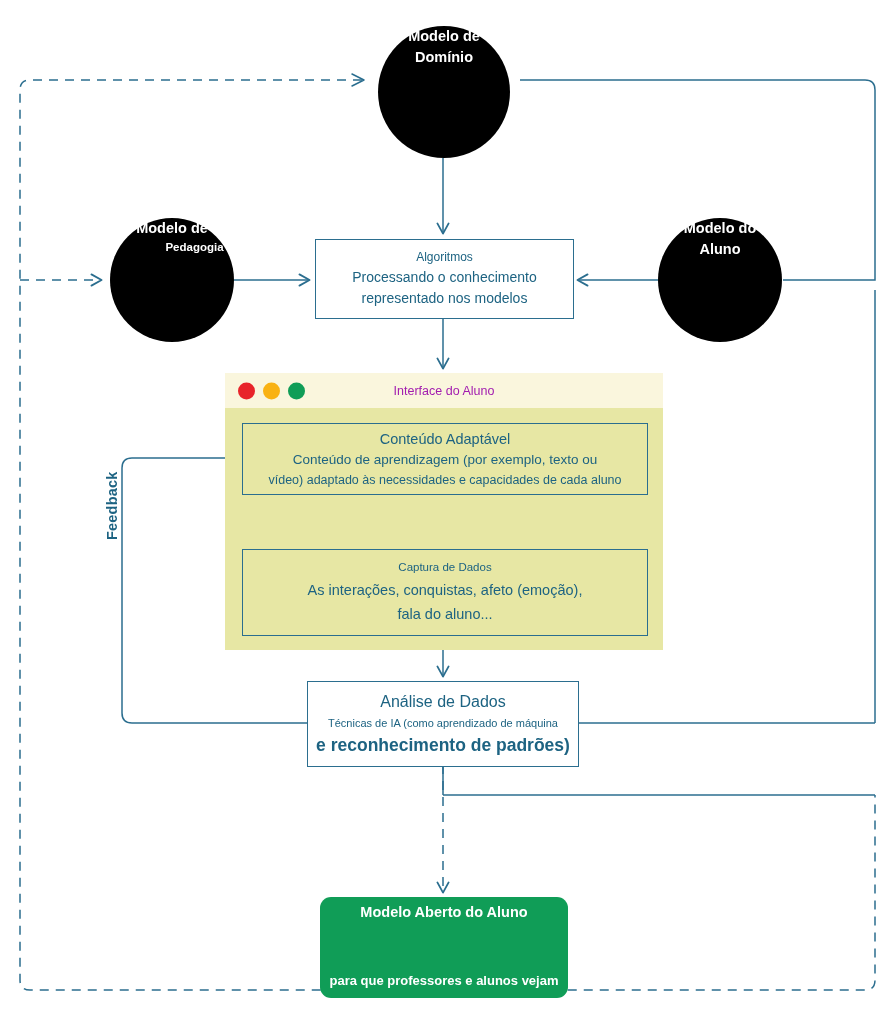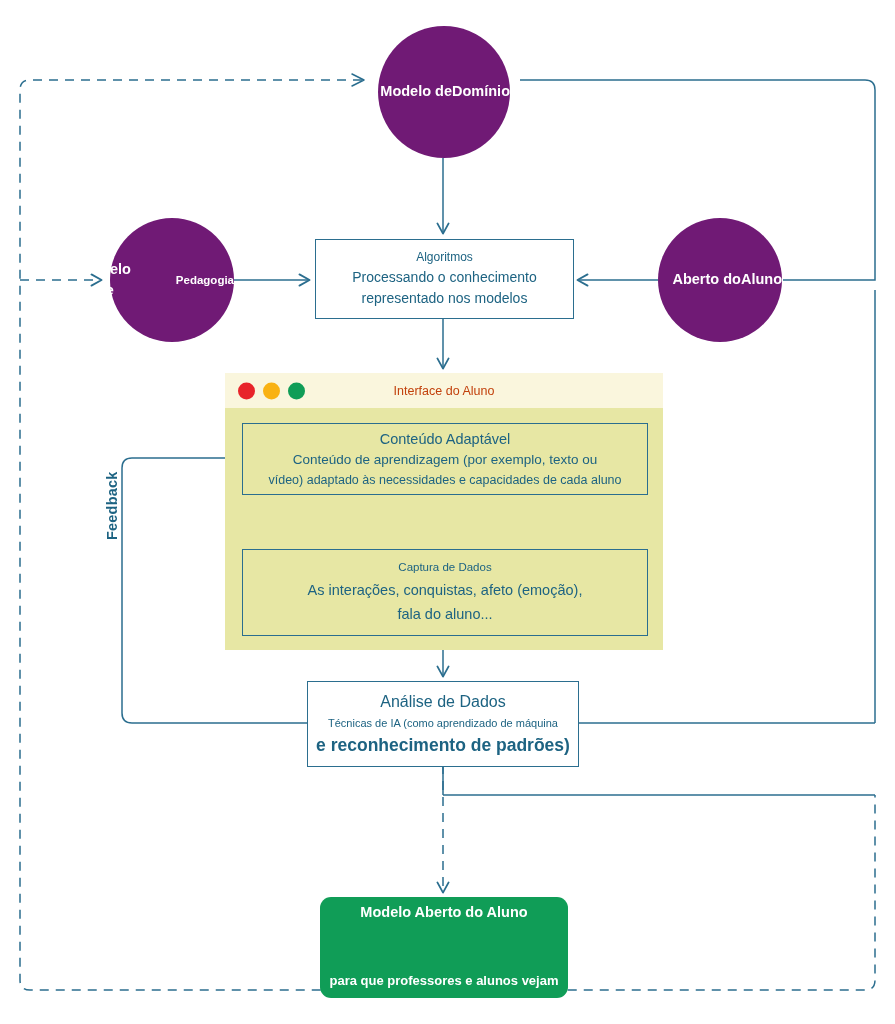--- a/index.html
+++ b/index.html
@@ -7,22 +7,22 @@
     width:895px;height:1024px;position:relative;overflow:hidden;
     font-family:"Liberation Sans","DejaVu Sans",sans-serif;
     -webkit-font-smoothing:antialiased;
   }
   #stage{position:absolute;left:0;top:0;width:895px;height:1024px;}
   svg.lines{position:absolute;left:0;top:0;width:895px;height:1024px;pointer-events:none;}
 
   
   .circle{
     position:absolute;border-radius:50%;
-    background:#701a75;color:#ffffff;
-    display:flex;flex-direction:row;align-items:center;justify-content:flex-end;
+    background:#000000;color:#ffffff;
+    display:flex;flex-direction:column;align-items:center;justify-content:flex-start;
     text-align:center;line-height:1.45;font-weight:700;
   }
   .circle .l1{font-size:14.5px;}
   .circle .l2{font-size:14.5px;}
   .circle.small-sub .l2{font-size:11.5px;margin-left:45px;}
 
   #c-dominio{left:378px;top:26px;width:132px;height:132px;}
   #c-pedagogia{left:110px;top:218px;width:124px;height:124px;}
   #c-aluno{left:658px;top:218px;width:124px;height:124px;}
 
@@ -43,21 +43,21 @@
   #b-analise .t3{font-size:17.5px;line-height:1.5;font-weight:bold;}
 
   
   #win{position:absolute;left:225px;top:373px;width:438px;height:277px;background:#e7e7a4;}
   #win-bar{position:relative;height:35px;background:#faf6dd;display:flex;align-items:center;}
   .dots{position:absolute;left:13px;top:50%;transform:translateY(-50%);display:flex;gap:8px;}
   .dot{width:17px;height:17px;border-radius:50%;}
   .dot.r{background:#e8242a;}
   .dot.y{background:#f9b213;}
   .dot.g{background:#109d57;}
-  #win-title{width:100%;text-align:center;font-size:12.5px;color:#c2410c;font-weight:400;}
+  #win-title{width:100%;text-align:center;font-size:12.5px;color:#a21caf;font-weight:400;}
 
   .ibox{
     position:absolute;border:1.4px solid #2b6e8f;background:transparent;
     color:#1d6382;display:flex;flex-direction:column;align-items:center;
     justify-content:center;text-align:center;
   }
   #b-conteudo{left:242px;top:423px;width:404px;height:70px;}
   #b-conteudo .t1{font-size:14.5px;line-height:1.55;}
   #b-conteudo .t2{font-size:13.5px;line-height:1.55;}
   #b-conteudo .t3{font-size:12.5px;line-height:1.55;}
@@ -140,21 +140,21 @@
     <span class="l1">Modelo de</span>
     <span class="l2">Domínio</span>
   </div>
 
   <div class="circle small-sub" id="c-pedagogia">
     <span class="l1">Modelo de</span>
     <span class="l2">Pedagogia</span>
   </div>
 
   <div class="circle" id="c-aluno">
-    <span class="l1">Aberto do</span>
+    <span class="l1">Modelo do</span>
     <span class="l2">Aluno</span>
   </div>
 
   <div class="obox" id="b-algoritmos">
     <span class="t1">Algoritmos</span>
     <span class="t2">Processando o conhecimento</span>
     <span class="t3">representado nos modelos</span>
   </div>
 
   <div id="win">

